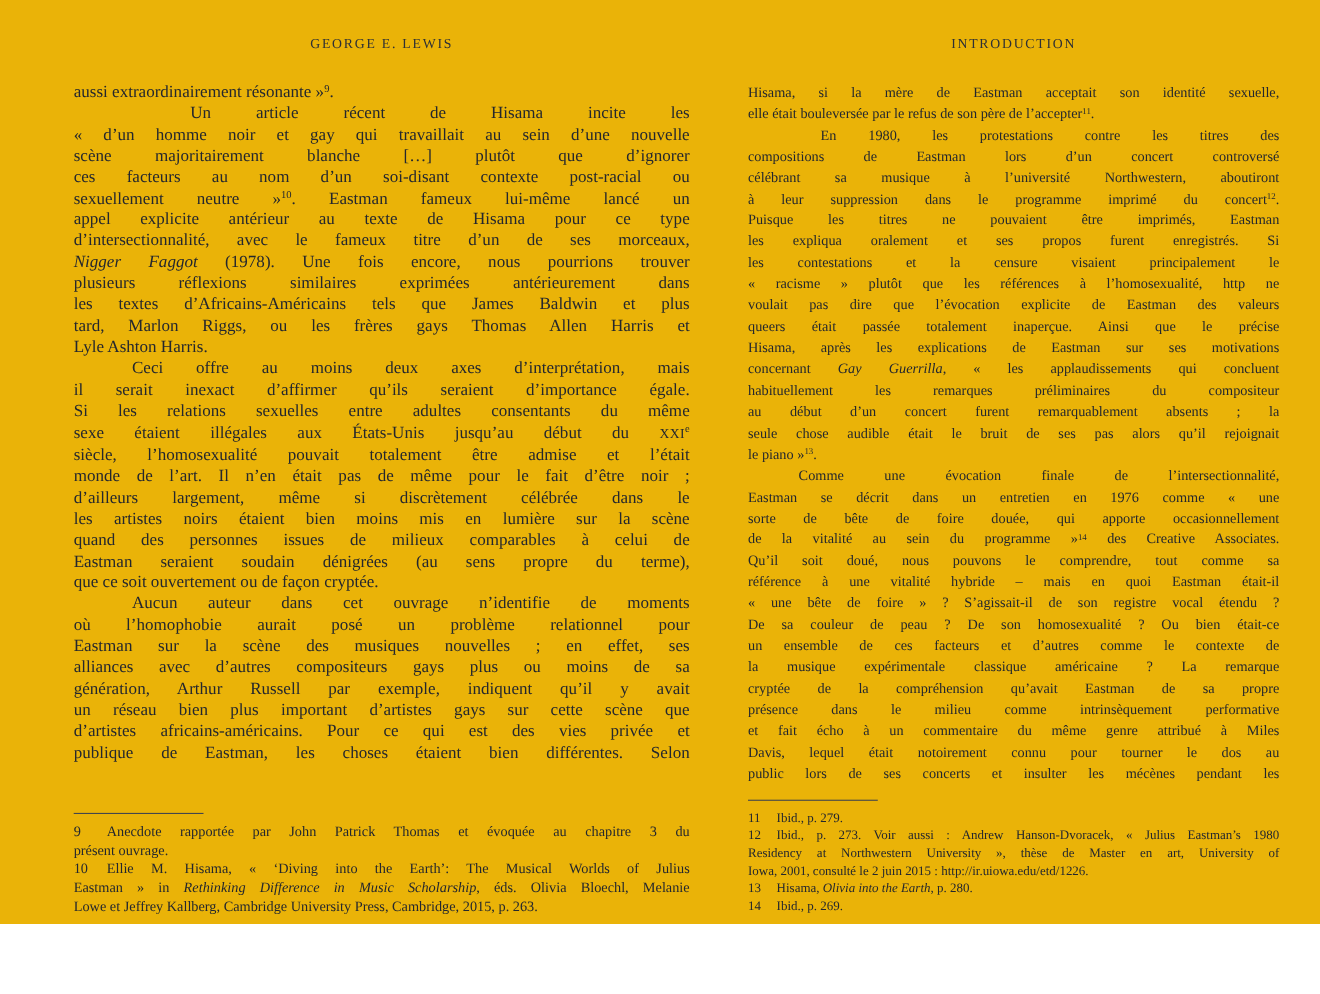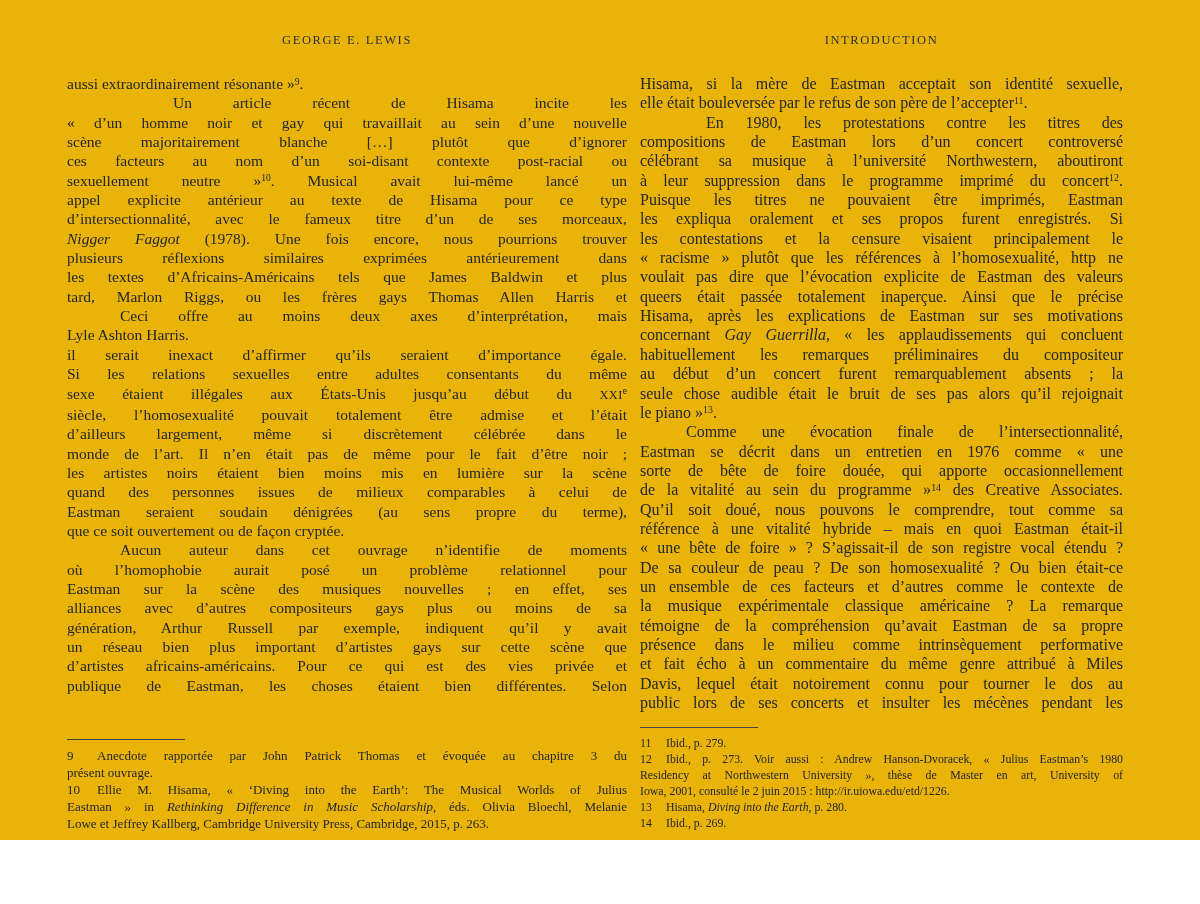--- a/index.html
+++ b/index.html
@@ -1,26 +1,26 @@
 <!DOCTYPE html>
 <html lang="fr"><head>
 <meta charset="utf-8">
 <style>
   html,body{margin:0;padding:0;}
   body{width:1200px;height:904px;background:#ffffff;}
   .spread{position:relative;width:1200px;height:840px;background:#eab308;overflow:hidden;
           font-family:"Liberation Serif","DejaVu Serif",serif;color:#24272e;}
   .page{position:absolute;top:0;height:904px;}
   .page-left{left:67px;width:560px;}
-  .page-right{left:640px;width:483px;text-decoration:underline;}
+  .page-right{left:680px;width:483px;text-decoration:underline;}
   .running-head{position:absolute;top:33px;left:0;right:0;text-align:center;
                 font-size:12.5px;letter-spacing:1.6px;color:#2d3036;}
   .body-text{position:absolute;left:0;right:0;top:74px;}
   .page-left .body-text{font-size:15.5px;line-height:19.35px;}
-  .page-right .body-text{font-size:16px;line-height:19.35px;}
+  .page-right .body-text{font-size:13px;line-height:19.35px;}
   .line{text-align:justify;text-align-last:justify;-moz-text-align-last:justify;}
   .line.end{text-align-last:left;-moz-text-align-last:left;}
   .ind{display:inline-block;height:1px;vertical-align:baseline;}
   .ind-xl{width:106px;}
   .ind-l{width:53px;}
   .ind-m{width:66px;}
   .ind-s{width:46px;}
   sup{font-size:62%;line-height:0;vertical-align:baseline;position:relative;top:-0.45em;}
   .sc{font-size:80%;letter-spacing:0.4px;}
   i{font-style:italic;}
@@ -44,35 +44,35 @@
 <div class="spread">
 
   <div class="page page-left">
     <div class="running-head">GEORGE E. LEWIS</div>
     <div class="body-text">
         <div class="line end"><span>aussi extraordinairement résonante »</span><sup>9</sup><span>.</span></div>
         <div class="line"><span class="ind ind-xl"></span><span>Un article récent de Hisama incite les</span></div>
         <div class="line"><span>« d’un homme noir et gay qui travaillait au sein d’une nouvelle</span></div>
         <div class="line"><span>scène majoritairement blanche […] plutôt que d’ignorer</span></div>
         <div class="line"><span>ces facteurs au nom d’un soi-disant contexte post-racial ou</span></div>
-        <div class="line"><span>sexuellement neutre »</span><sup>10</sup><span>. Musical avait lui-même lancé un</span></div>
+        <div class="line"><span>sexuellement neutre »</span><sup>10</sup><span>. Eastman fameux lui-même lancé un</span></div>
         <div class="line"><span>appel explicite antérieur au texte de Hisama pour ce type</span></div>
         <div class="line"><span>d’intersectionnalité, avec le fameux titre d’un de ses morceaux,</span></div>
         <div class="line"><i>Nigger Faggot</i><span> (1978). Une fois encore, nous pourrions trouver</span></div>
         <div class="line"><span>plusieurs réflexions similaires exprimées antérieurement dans</span></div>
         <div class="line"><span>les textes d’Africains-Américains tels que James Baldwin et plus</span></div>
         <div class="line"><span>tard, Marlon Riggs, ou les frères gays Thomas Allen Harris et</span></div>
+        <div class="line end"><span>Lyle Ashton Harris.</span></div>
         <div class="line"><span class="ind ind-l"></span><span>Ceci offre au moins deux axes d’interprétation, mais</span></div>
-        <div class="line end"><span>Lyle Ashton Harris.</span></div>
         <div class="line"><span>il serait inexact d’affirmer qu’ils seraient d’importance égale.</span></div>
         <div class="line"><span>Si les relations sexuelles entre adultes consentants du même</span></div>
         <div class="line"><span>sexe étaient illégales aux États-Unis jusqu’au début du </span><span class="sc">XXI</span><sup>e</sup></div>
         <div class="line"><span>siècle, l’homosexualité pouvait totalement être admise et l’était</span></div>
+        <div class="line"><span>monde de l’art. Il n’en était pas de même pour le fait d’être noir ;</span></div>
         <div class="line"><span>d’ailleurs largement, même si discrètement célébrée dans le</span></div>
-        <div class="line"><span>monde de l’art. Il n’en était pas de même pour le fait d’être noir ;</span></div>
         <div class="line"><span>les artistes noirs étaient bien moins mis en lumière sur la scène</span></div>
         <div class="line"><span>quand des personnes issues de milieux comparables à celui de</span></div>
         <div class="line"><span>Eastman seraient soudain dénigrées (au sens propre du terme),</span></div>
         <div class="line end"><span>que ce soit ouvertement ou de façon cryptée.</span></div>
         <div class="line"><span class="ind ind-l"></span><span>Aucun auteur dans cet ouvrage n’identifie de moments</span></div>
         <div class="line"><span>où l’homophobie aurait posé un problème relationnel pour</span></div>
         <div class="line"><span>Eastman sur la scène des musiques nouvelles ; en effet, ses</span></div>
         <div class="line"><span>alliances avec d’autres compositeurs gays plus ou moins de sa</span></div>
         <div class="line"><span>génération, Arthur Russell par exemple, indiquent qu’il y avait</span></div>
         <div class="line"><span>un réseau bien plus important d’artistes gays sur cette scène que</span></div>
@@ -116,33 +116,33 @@
         <div class="line"><span class="ind ind-s"></span><span>Comme une évocation finale de l’intersectionnalité,</span></div>
         <div class="line"><span>Eastman se décrit dans un entretien en 1976 comme « une</span></div>
         <div class="line"><span>sorte de bête de foire douée, qui apporte occasionnellement</span></div>
         <div class="line"><span>de la vitalité au sein du programme »</span><sup>14</sup><span> des Creative Associates.</span></div>
         <div class="line"><span>Qu’il soit doué, nous pouvons le comprendre, tout comme sa</span></div>
         <div class="line"><span>référence à une vitalité hybride – mais en quoi Eastman était-il</span></div>
         <div class="line"><span>« une bête de foire » ? S’agissait-il de son registre vocal étendu ?</span></div>
         <div class="line"><span>De sa couleur de peau ? De son homosexualité ? Ou bien était-ce</span></div>
         <div class="line"><span>un ensemble de ces facteurs et d’autres comme le contexte de</span></div>
         <div class="line"><span>la musique expérimentale classique américaine ? La remarque</span></div>
-        <div class="line"><span>témoigne de la compréhension qu’avait Eastman de sa propre</span></div>
+        <div class="line"><span>cryptée de la compréhension qu’avait Eastman de sa propre</span></div>
         <div class="line"><span>présence dans le milieu comme intrinsèquement performative</span></div>
         <div class="line"><span>et fait écho à un commentaire du même genre attribué à Miles</span></div>
         <div class="line"><span>Davis, lequel était notoirement connu pour tourner le dos au</span></div>
         <div class="line"><span>public lors de ses concerts et insulter les mécènes pendant les</span></div>
       </div>
     <div class="fn-block">
       <div class="fn-rule"></div>
       <div class="fn-lines">
           <div class="line end"><span class="fn-num">11</span><span>Ibid., p. 279.</span></div>
           <div class="line"><span class="fn-num">12</span><span>Ibid., p. 273. Voir aussi : Andrew Hanson-Dvoracek, « Julius Eastman’s 1980</span></div>
           <div class="line"><span>Residency at Northwestern University », thèse de Master en art, University of</span></div>
           <div class="line end"><span>Iowa, 2001, consulté le 2 juin 2015 : http://ir.uiowa.edu/etd/1226.</span></div>
-          <div class="line end"><span class="fn-num">13</span><span>Hisama, </span><i>Diving into the Earth</i><span>, p. 280.</span></div>
+          <div class="line end"><span class="fn-num">13</span><span>Hisama, </span><i>Olivia into the Earth</i><span>, p. 280.</span></div>
           <div class="line end"><span class="fn-num">14</span><span>Ibid., p. 269.</span></div>
         </div>
     </div>
     <div class="folio">13</div>
   </div>
 
 </div>
 
 </body></html>

